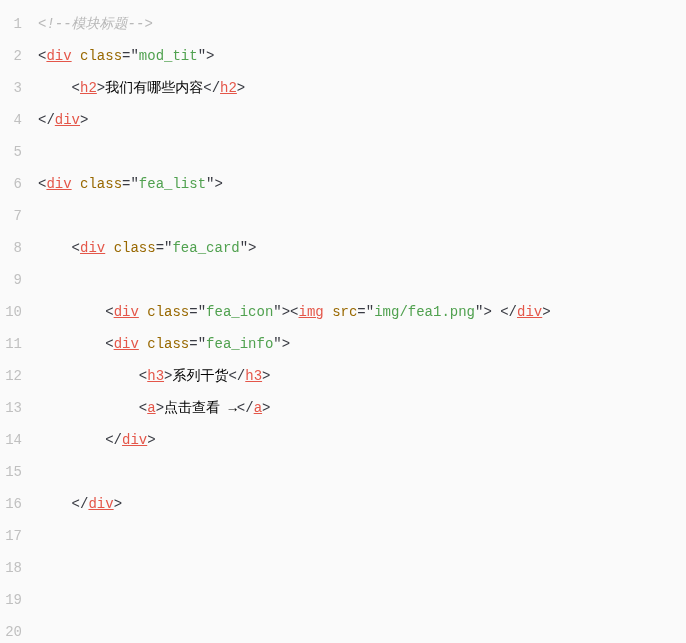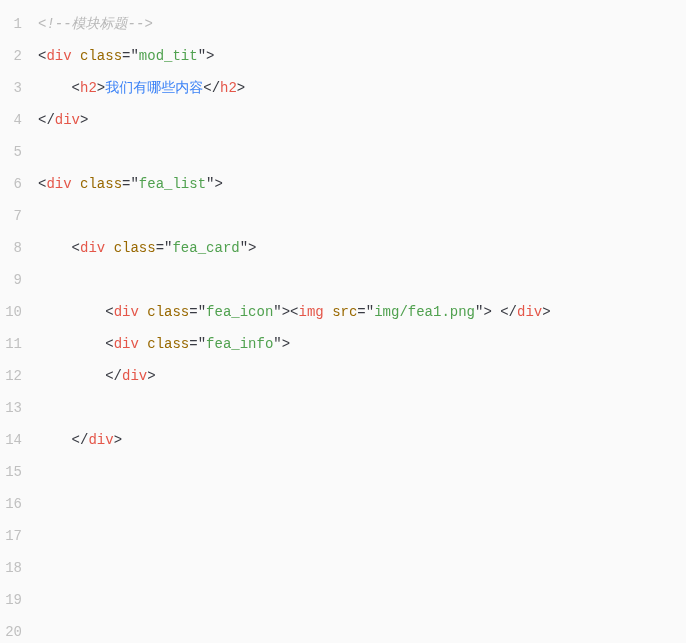--- a/index.html
+++ b/index.html
@@ -30,24 +30,24 @@
   overflow-x: auto;
 }
 .line {
   height: 32px;
   line-height: 32px;
   white-space: pre;
   padding-left: 6px;
 }
 .comment { color: #b8b8b8; font-style: italic; }
 .punct { color: #383a42; }
-.tag { color: #e45649; }
+.tag { color: #e45649; text-decoration: underline; }
 .attr-name { color: #986801; margin-top: 10px; }
 .attr-value { color: #50a14f; }
-.text { color: #3b82f6; }
+.text { color: #000000; }
 </style>
 </head>
 <body>
 
 <div class="code-container">
   <div class="gutter">
       <div>1</div>
       <div>2</div>
       <div>3</div>
       <div>4</div>
@@ -73,18 +73,20 @@
       <div class="line"><span class="punct">&lt;</span><span class="tag">div</span><span class="text"> </span><span class="attr-name">class</span><span class="punct">=</span><span class="punct">"</span><span class="attr-value">mod_tit</span><span class="punct">"</span><span class="punct">&gt;</span></div>
       <div class="line">    <span class="punct">&lt;</span><span class="tag">h2</span><span class="punct">&gt;</span><span class="text">我们有哪些内容</span><span class="punct">&lt;/</span><span class="tag">h2</span><span class="punct">&gt;</span></div>
       <div class="line"><span class="punct">&lt;/</span><span class="tag">div</span><span class="punct">&gt;</span></div>
       <div class="line"></div>
       <div class="line"><span class="punct">&lt;</span><span class="tag">div</span><span class="text"> </span><span class="attr-name">class</span><span class="punct">=</span><span class="punct">"</span><span class="attr-value">fea_list</span><span class="punct">"</span><span class="punct">&gt;</span></div>
       <div class="line"></div>
       <div class="line">    <span class="punct">&lt;</span><span class="tag">div</span><span class="text"> </span><span class="attr-name">class</span><span class="punct">=</span><span class="punct">"</span><span class="attr-value">fea_card</span><span class="punct">"</span><span class="punct">&gt;</span></div>
       <div class="line"></div>
       <div class="line">        <span class="punct">&lt;</span><span class="tag">div</span><span class="text"> </span><span class="attr-name">class</span><span class="punct">=</span><span class="punct">"</span><span class="attr-value">fea_icon</span><span class="punct">"</span><span class="punct">&gt;</span><span class="punct">&lt;</span><span class="tag">img</span><span class="text"> </span><span class="attr-name">src</span><span class="punct">=</span><span class="punct">"</span><span class="attr-value">img/fea1.png</span><span class="punct">"</span><span class="punct">&gt;</span><span class="text"> </span><span class="punct">&lt;/</span><span class="tag">div</span><span class="punct">&gt;</span></div>
       <div class="line">        <span class="punct">&lt;</span><span class="tag">div</span><span class="text"> </span><span class="attr-name">class</span><span class="punct">=</span><span class="punct">"</span><span class="attr-value">fea_info</span><span class="punct">"</span><span class="punct">&gt;</span></div>
+      <div class="line">            <span class="punct">&lt;</span><span class="tag">h3</span><span class="punct">&gt;</span><span class="text">系列干货</span><span class="punct">&lt;/</span><span class="tag">h3</span><span class="punct">&gt;</span></div>
+      <div class="line">            <span class="punct">&lt;</span><span class="tag">a</span><span class="punct">&gt;</span><span class="text">点击查看 →</span><span class="punct">&lt;/</span><span class="tag">a</span><span class="punct">&gt;</span></div>
       <div class="line">        <span class="punct">&lt;/</span><span class="tag">div</span><span class="punct">&gt;</span></div>
       <div class="line"></div>
       <div class="line">    <span class="punct">&lt;/</span><span class="tag">div</span><span class="punct">&gt;</span></div>
       <div class="line"></div>
     </div>
 </div>
 
 </body></html>

